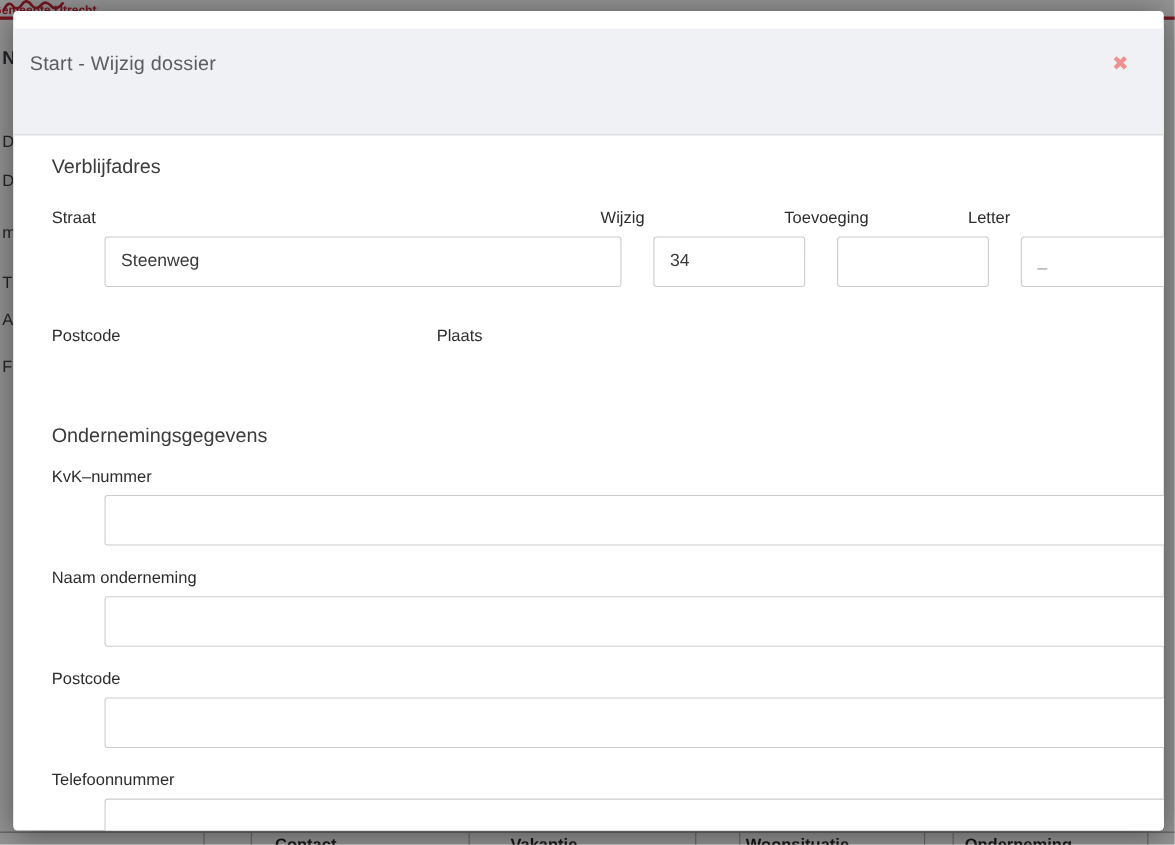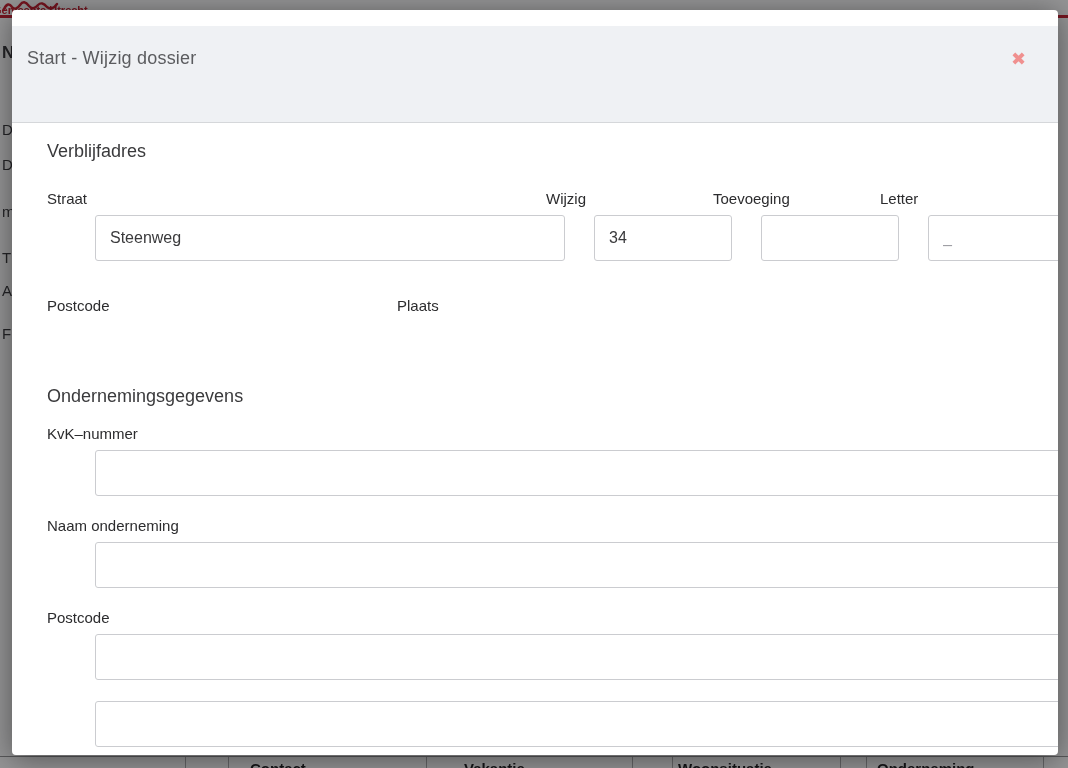--- a/index.html
+++ b/index.html
@@ -195,17 +195,18 @@
       <label>Naam onderneming</label>
       <input type="text" value="" style="">
     </div>
 
     <div class="field">
       <label>Postcode</label>
       <input type="text" value="" style="">
     </div>
 
     <div class="field">
+      <label>Telefoonnummer</label>
       <input type="text" value="" style="">
     </div>
 
   </div>
 </div>
 
 </body></html>

